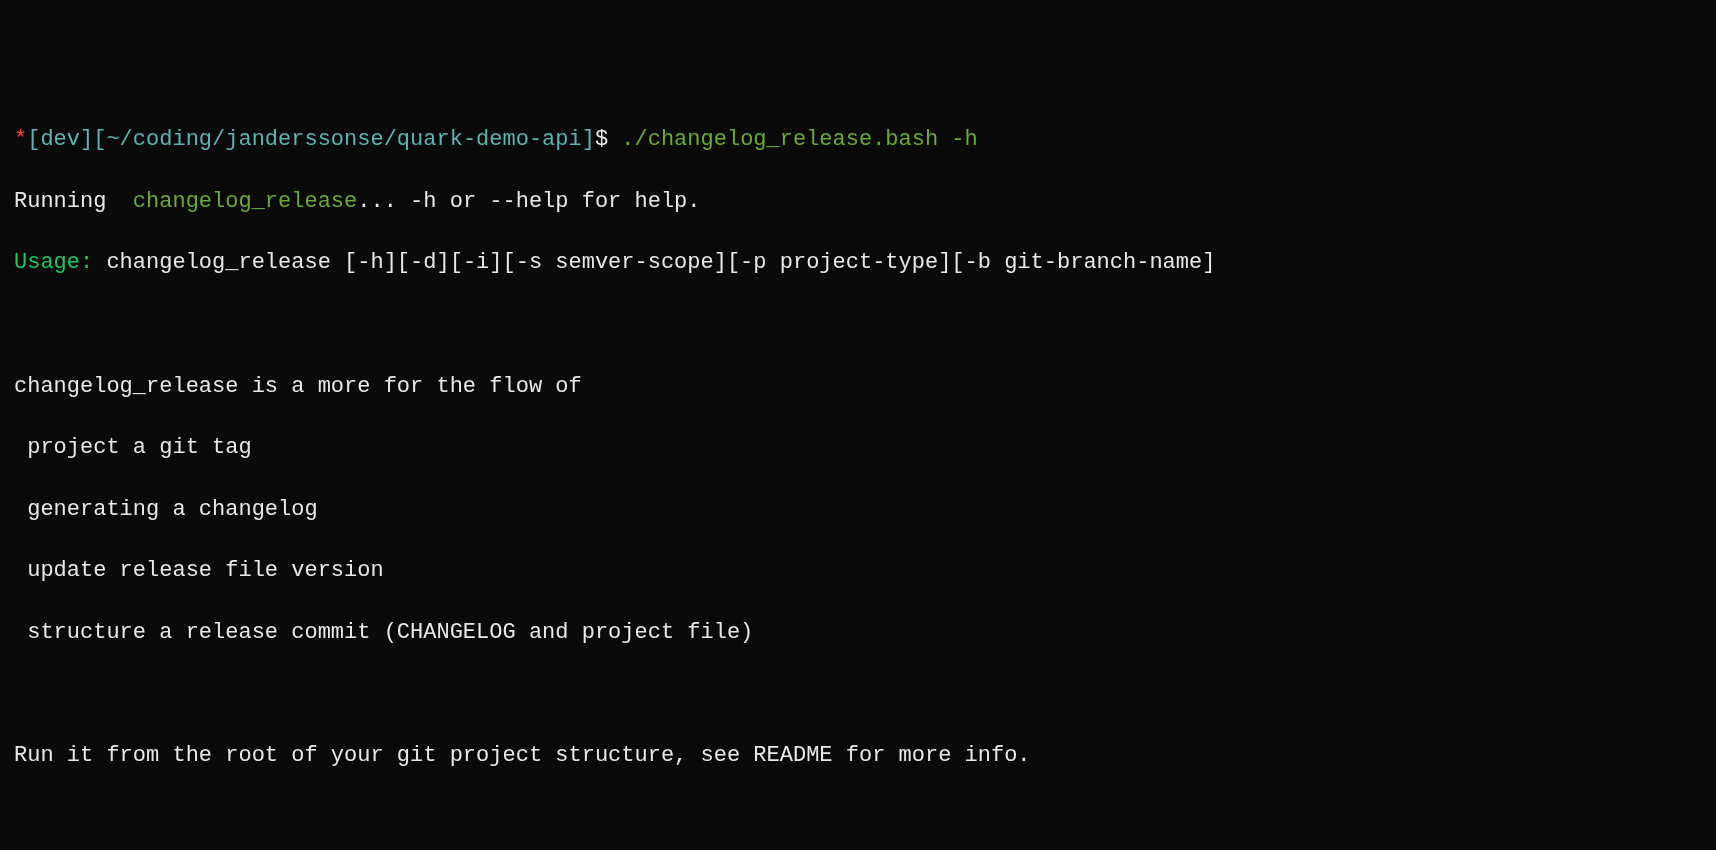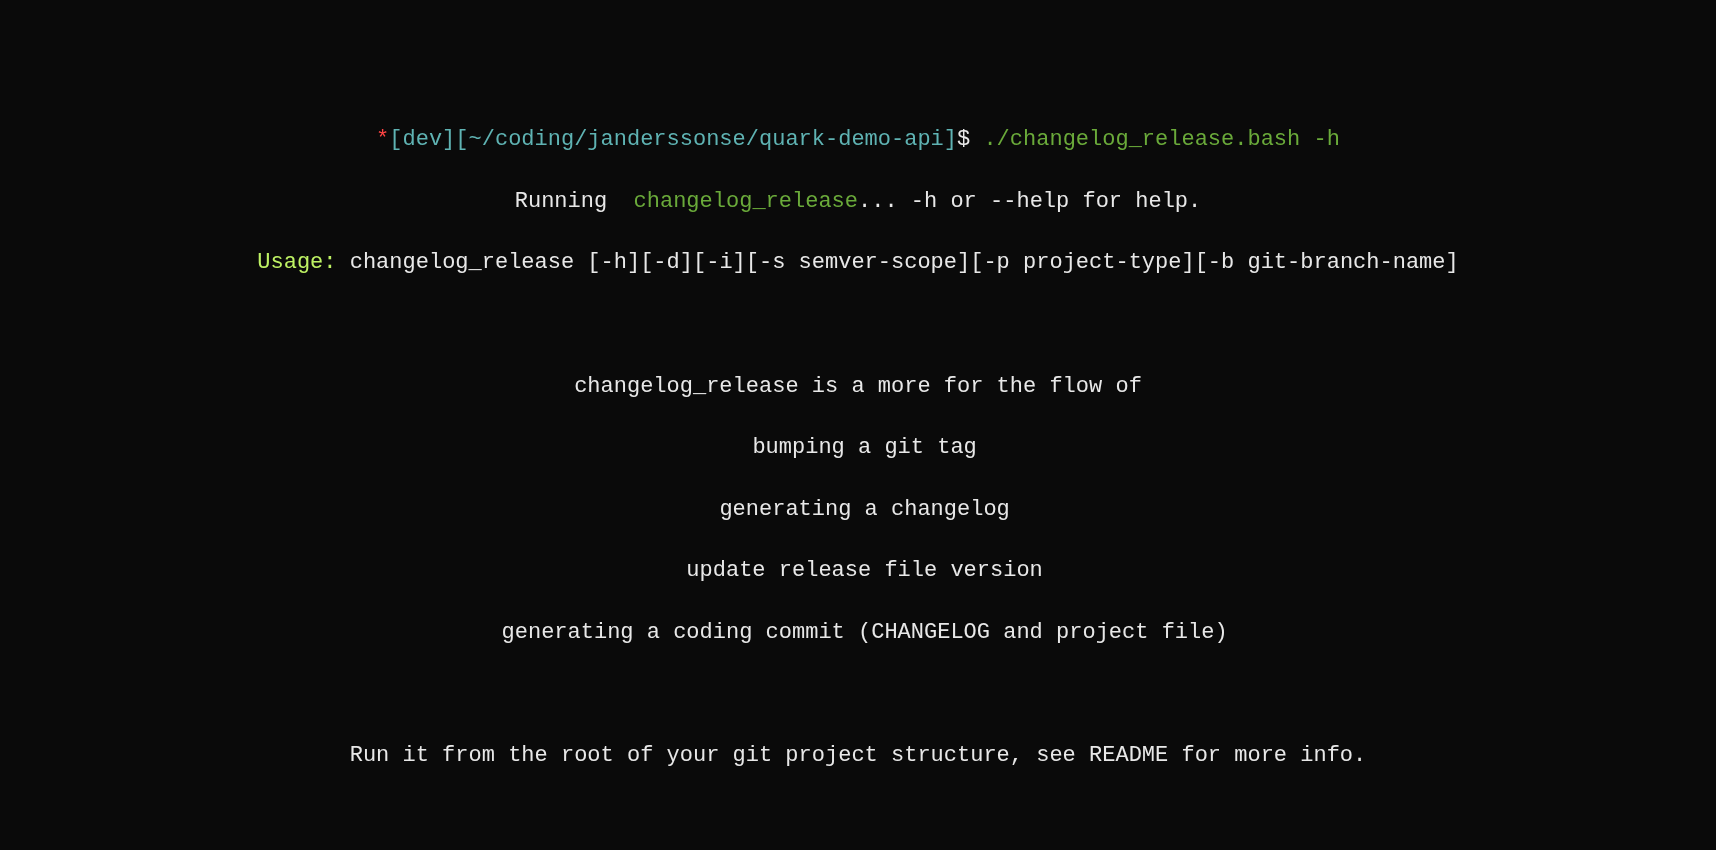--- a/index.html
+++ b/index.html
@@ -14,37 +14,37 @@
       font-size: 22px;
       line-height: 1.4;
       padding: 2px 14px;
       white-space: pre;
       overflow-x: hidden;
     }
     .red { color: #ff4444; }
     .teal { color: #5fb3b3; }
     .white { color: #e8e8e8; }
     .green { color: #6aaa3a; }
-    .yellow { color: #bef264; }
-    .line { white-space: pre-wrap; word-break: break-all; text-align: center; }
+    .yellow { color: #22c55e; }
+    .line { white-space: pre-wrap; word-break: break-all; }
   </style>
 </head>
 <body>
 
 
 
 <div class="line"><span class="red">*</span><span class="teal">[dev]</span><span class="teal">[~/coding/janderssonse/quark-demo-api]</span><span class="white">$</span><span class="green"> ./changelog_release.bash -h</span></div>
 <div class="line"><span class="white">Running  </span><span class="green">changelog_release</span><span class="white">... -h or --help for help.</span></div>
 <div class="line"><span class="yellow">Usage:</span><span class="white"> changelog_release [-h][-d][-i][-s semver-scope][-p project-type][-b git-branch-name]</span></div>
 <div class="line"> </div>
 <div class="line white">changelog_release is a more for the flow of</div>
-<div class="line white"> bumping a git tag</div>
+<div class="line white"> project a git tag</div>
 <div class="line white"> generating a changelog</div>
 <div class="line white"> update release file version</div>
-<div class="line white"> generating a coding commit (CHANGELOG and project file)</div>
+<div class="line white"> structure a release commit (CHANGELOG and project file)</div>
 <div class="line"> </div>
 <div class="line white">Run it from the root of your git project structure, see README for more info.</div>
 <div class="line"> </div>
 
 
 
 
 
 
 

